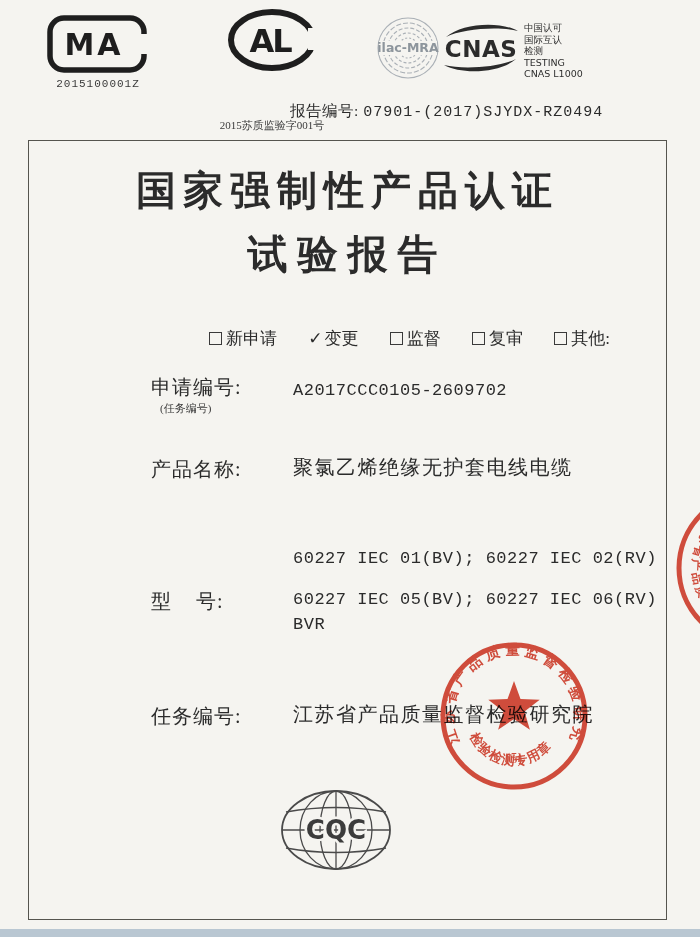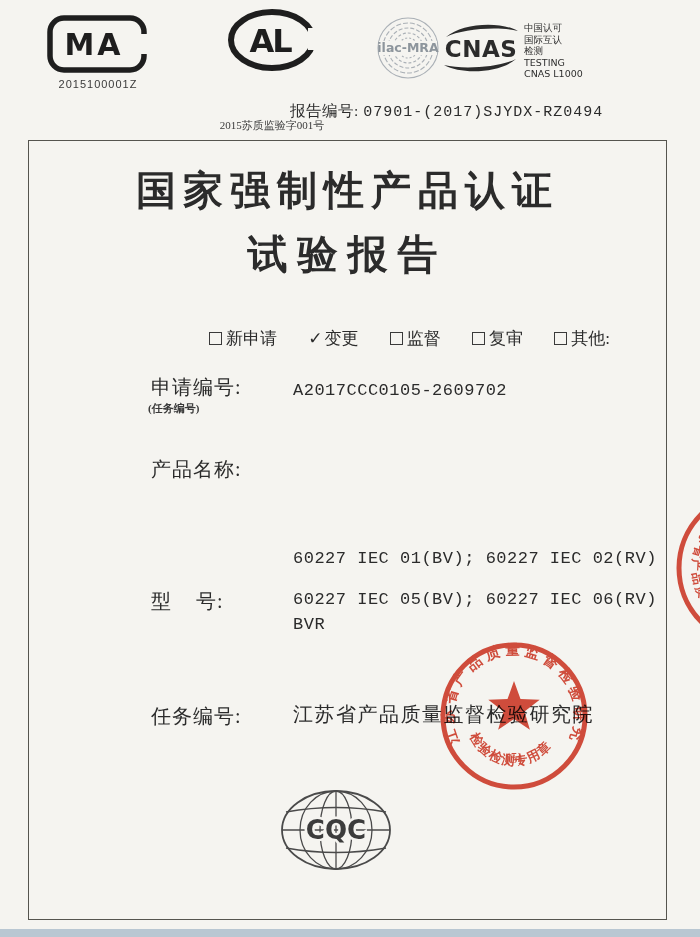--- a/index.html
+++ b/index.html
@@ -7,21 +7,21 @@
     width:700px;height:937px;
     background:#f5f4f0;
     font-family:"Liberation Serif", serif;
     color:#2b2b2b;
     position:relative;
     overflow:hidden;
   }
   .abs{position:absolute;}
   
   .mark-caption{
-    font-family:Liberation Sans, sans-serif;
+    font-family:Liberation Mono, monospace;
     font-size:11px;color:#3a3a3a;letter-spacing:1px;white-space:nowrap;
   }
   .cma{left:43px;top:14px;width:110px;text-align:center;}
   .cal{left:214px;top:8px;width:116px;text-align:center;}
   .cal .mark-caption{font-family:Liberation Serif, serif;letter-spacing:0;margin-top:40px;}
   .ilac{left:374px;top:14px;}
   .cnas{left:440px;top:22px;}
   .cnas-lines{left:524px;top:22px;font-size:9.5px;line-height:11.5px;color:#2f2f2f;font-family:"DejaVu Sans",sans-serif;}
   .report-no{
     left:290px;top:101px;font-size:15.5px;letter-spacing:0.5px;white-space:nowrap;text-align:right;
@@ -116,24 +116,25 @@
 
   <div class="abs cb-row">
     <span class="cb-item"><span class="cb-box"></span><span>新申请</span></span>
     <span class="cb-item"><span class="cb-box checked">✓</span><span>变更</span></span>
     <span class="cb-item"><span class="cb-box"></span><span>监督</span></span>
     <span class="cb-item"><span class="cb-box"></span><span>复审</span></span>
     <span class="cb-item"><span class="cb-box"></span><span>其他:</span></span>
   </div>
 
   <div class="abs flabel" style="left:122px;top:233px;">申请编号:</div>
-  <div class="abs fsub" style="left:119px;top:260px;font-weight:bold;">(任务编号)</div>
+  <div class="abs fsub" style="left:131px;top:260px;">(任务编号)</div>
   <div class="abs fvalue" style="left:264px;top:240px;">A2017CCC0105-2609702</div>
 
   <div class="abs flabel" style="left:122px;top:315px;">产品名称:</div>
+  <div class="abs fvalue-cn" style="left:264px;top:313px;">聚氯乙烯绝缘无护套电线电缆</div>
 
   <div class="abs flabel pre" style="left:122px;top:447px;">型    号:</div>
   <div class="abs fvalue" style="left:264px;top:408px;">60227 IEC 01(BV); 60227 IEC 02(RV)</div>
   <div class="abs fvalue" style="left:264px;top:449px;">60227 IEC 05(BV); 60227 IEC 06(RV)</div>
   <div class="abs fvalue" style="left:264px;top:474px;">BVR</div>
 
   <div class="abs flabel" style="left:122px;top:562px;">任务编号:</div>
   <div class="abs fvalue-cn" style="left:264px;top:560px;">江苏省产品质量监督检验研究院</div>
 
   <svg class="abs stamp" viewBox="0 0 160 160">

